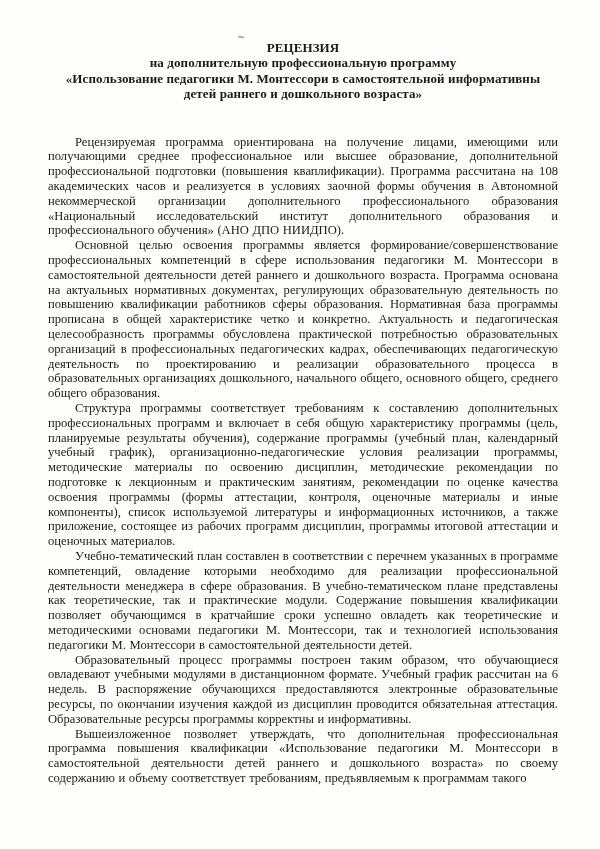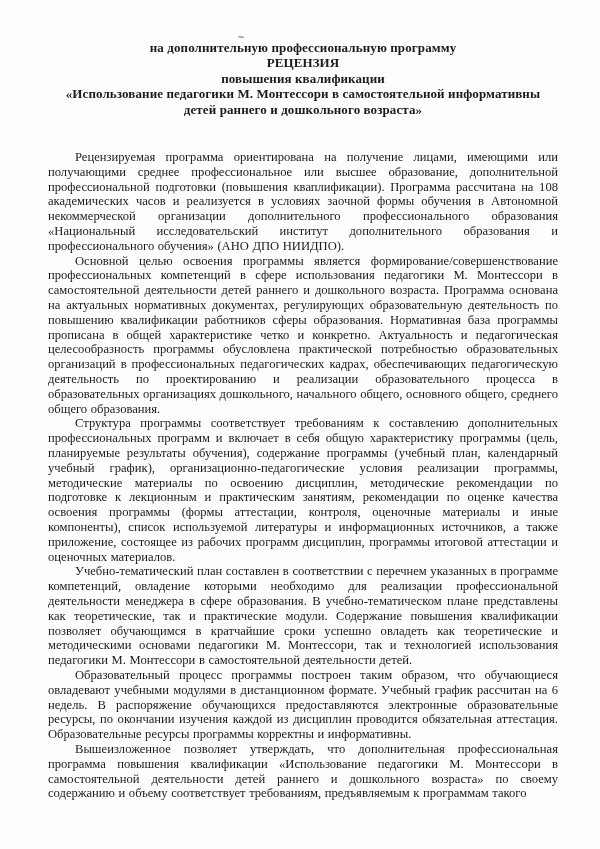--- a/index.html
+++ b/index.html
@@ -53,23 +53,22 @@
   }
 </style>
 </head>
 <body>
 
 <div class="page">
 
   <div class="scan-speck"></div>
 
   <header class="doc-title">
+    <div class="t-line">РЕЦЕНЗИЯ</div>
     <div class="t-line">на дополнительную профессиональную программу</div>
-    <div class="t-line">РЕЦЕНЗИЯ</div>
-    <div class="t-line">повышения квалификации</div>
     <div class="t-line">«Использование педагогики М. Монтессори в самостоятельной информативны детей раннего и дошкольного возраста»</div>
   </header>
 
   <main class="doc-body">
       <p>Рецензируемая программа ориентирована на получение лицами, имеющими или получающими среднее профессиональное или высшее образование, дополнительной профессиональной подготовки (повышения кваплификации). Программа рассчитана на 108 академических часов и реализуется в условиях заочной формы обучения в Автономной некоммерческой организации дополнительного профессионального образования «Национальный исследовательский институт дополнительного образования и профессионального обучения» (АНО ДПО НИИДПО).</p>
       <p>Основной целью освоения программы является формирование/совершенствование профессиональных компетенций в сфере использования педагогики М. Монтессори в самостоятельной деятельности детей раннего и дошкольного возраста. Программа основана на актуальных нормативных документах, регулирующих образовательную деятельность по повышению квалификации работников сферы образования. Нормативная база программы прописана в общей характеристике четко и конкретно. Актуальность и педагогическая целесообразность программы обусловлена практической потребностью образовательных организаций в профессиональных педагогических кадрах, обеспечивающих педагогическую деятельность по проектированию и реализации образовательного процесса в образовательных организациях дошкольного, начального общего, основного общего, среднего общего образования.</p>
       <p>Структура программы соответствует требованиям к составлению дополнительных профессиональных программ и включает в себя общую характеристику программы (цель, планируемые результаты обучения), содержание программы (учебный план, календарный учебный график), организационно-педагогические условия реализации программы, методические материалы по освоению дисциплин, методические рекомендации по подготовке к лекционным и практическим занятиям, рекомендации по оценке качества освоения программы (формы аттестации, контроля, оценочные материалы и иные компоненты), список используемой литературы и информационных источников, а также приложение, состоящее из рабочих программ дисциплин, программы итоговой аттестации и оценочных материалов.</p>
       <p>Учебно-тематический план составлен в соответствии с перечнем указанных в программе компетенций, овладение которыми необходимо для реализации профессиональной деятельности менеджера в сфере образования. В учебно-тематическом плане представлены как теоретические, так и практические модули. Содержание повышения квалификации позволяет обучающимся в кратчайшие сроки успешно овладеть как теоретические и методическими основами педагогики М. Монтессори, так и технологией использования педагогики М. Монтессори в самостоятельной деятельности детей.</p>
       <p>Образовательный процесс программы построен таким образом, что обучающиеся овладевают учебными модулями в дистанционном формате. Учебный график рассчитан на 6 недель. В распоряжение обучающихся предоставляются электронные образовательные ресурсы, по окончании изучения каждой из дисциплин проводится обязательная аттестация. Образовательные ресурсы программы корректны и информативны.</p>
       <p>Вышеизложенное позволяет утверждать, что дополнительная профессиональная программа повышения квалификации «Использование педагогики М. Монтессори в самостоятельной деятельности детей раннего и дошкольного возраста» по своему содержанию и объему соответствует требованиям, предъявляемым к программам такого</p>

